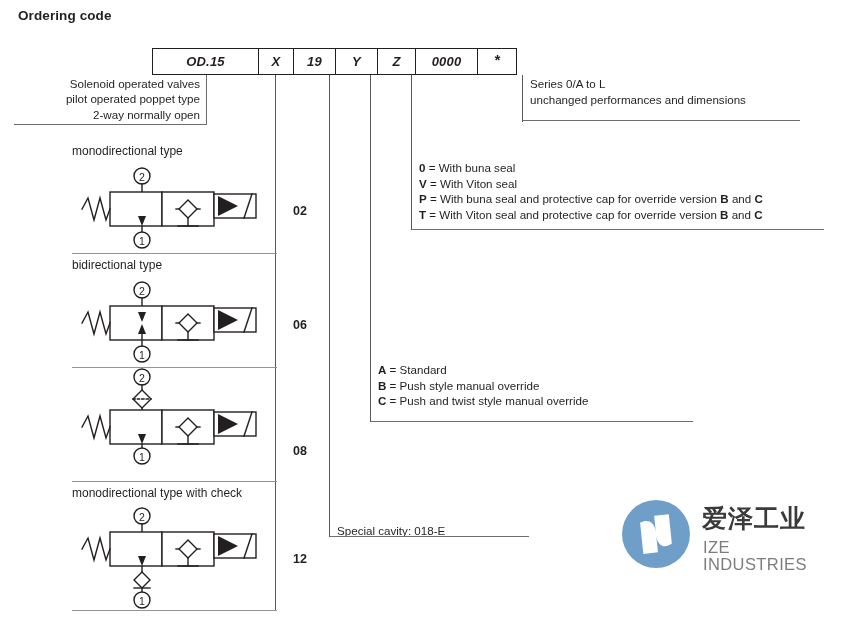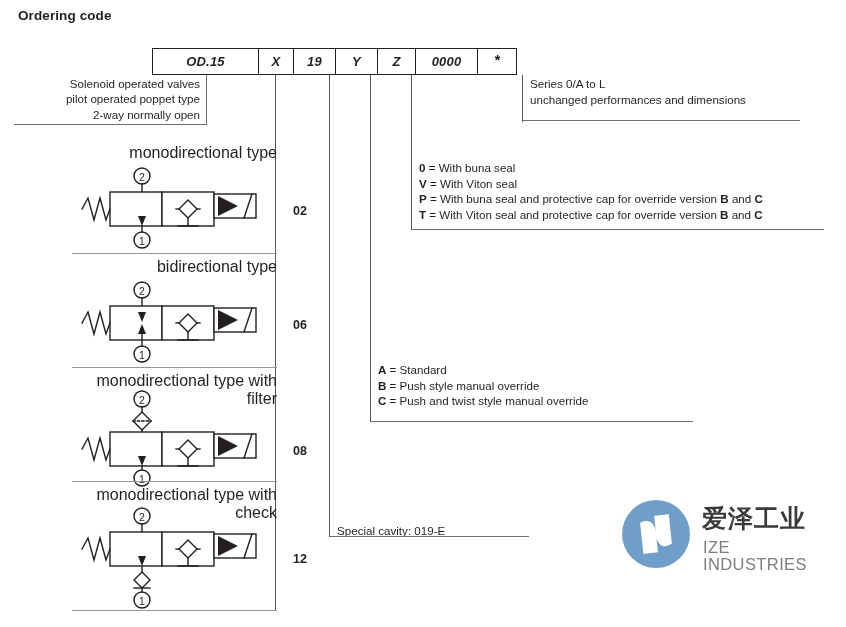--- a/index.html
+++ b/index.html
@@ -62,22 +62,22 @@
     font-size:11.6px; line-height:15.6px; color:#231f20;
     padding-left:7px;
     white-space:nowrap;
   }
   .callout b { font-weight:bold; }
 
   
   #valve-col { position:absolute; left:72px; top:140px; width:205px; }
   .valve-row { position:relative; width:205px; }
   .valve-label {
-    text-align:right;
-    font-size:16px;
+    text-align:left;
+    font-size:12px;
     color:#231f20;
     padding-top:4px;
     height:22px;
   }
   .valve-sym { position:relative; height:auto; }
   .valve-code {
     position:absolute; right:-30px;
     font-size:12.5px; font-weight:bold; color:#231f20;
   }
   .row-sep { position:absolute; height:1.2px; background:#939598; left:0; width:205px; }
@@ -162,21 +162,21 @@
     </div>
     <div>
       <b>B</b><span> = Push style manual override</span>
     </div>
     <div>
       <b>C</b><span> = Push and twist style manual override</span>
     </div>
   </div>
   <div class="hline" style="left:371px; top:421px; width:322px;"></div>
 
-  <div class="callout" style="left:330px; top:523px;">Special cavity: 019-E</div>
+  <div class="callout" style="left:330px; top:523px;">Special cavity: 018-E</div>
   <div class="hline" style="left:330px; top:536px; width:199px;"></div>
 
   <div id="valve-col">
 
     <div class="valve-row" style="height:114px;">
       <div class="valve-label">monodirectional type</div>
       <div class="valve-sym">
         <svg width="205" height="92" viewBox="0 0 205 92">
           <g stroke="#231f20" stroke-width="1.4" fill="none" stroke-linecap="square">
 
@@ -237,21 +237,20 @@
           <polygon points="70,48 66,58 74,58" fill="#231f20"></polygon>
           <text x="70" y="18.5" font-family="'Liberation Sans',sans-serif" font-size="10.5" fill="#231f20" text-anchor="middle">2</text>
           <text x="70" y="82.5" font-family="'Liberation Sans',sans-serif" font-size="10.5" fill="#231f20" text-anchor="middle">1</text>
         </svg>
       </div>
       <div class="valve-code" style="top:64px;">06</div>
       <div class="row-sep" style="top:113px;"></div>
     </div>
 
     <div class="valve-row" style="height:114px;">
-      <div class="valve-label">monodirectional type with filter</div>
       <div class="valve-sym">
         <svg width="205" height="92" viewBox="0 0 205 92">
           <g stroke="#231f20" stroke-width="1.4" fill="none" stroke-linecap="square">
             <circle cx="70" cy="9" r="8" fill="#fff"></circle>
             <line x1="70" y1="17" x2="70" y2="22"></line>
 
             <polygon points="70,22 79,31 70,40 61,31" fill="#fff"></polygon>
             <line x1="61" y1="31" x2="79" y2="31" stroke-dasharray="2.2 2.2"></line>
             <line x1="70" y1="40" x2="70" y2="66"></line>
             <rect x="38" y="42" width="52" height="34" fill="#fff"></rect>

